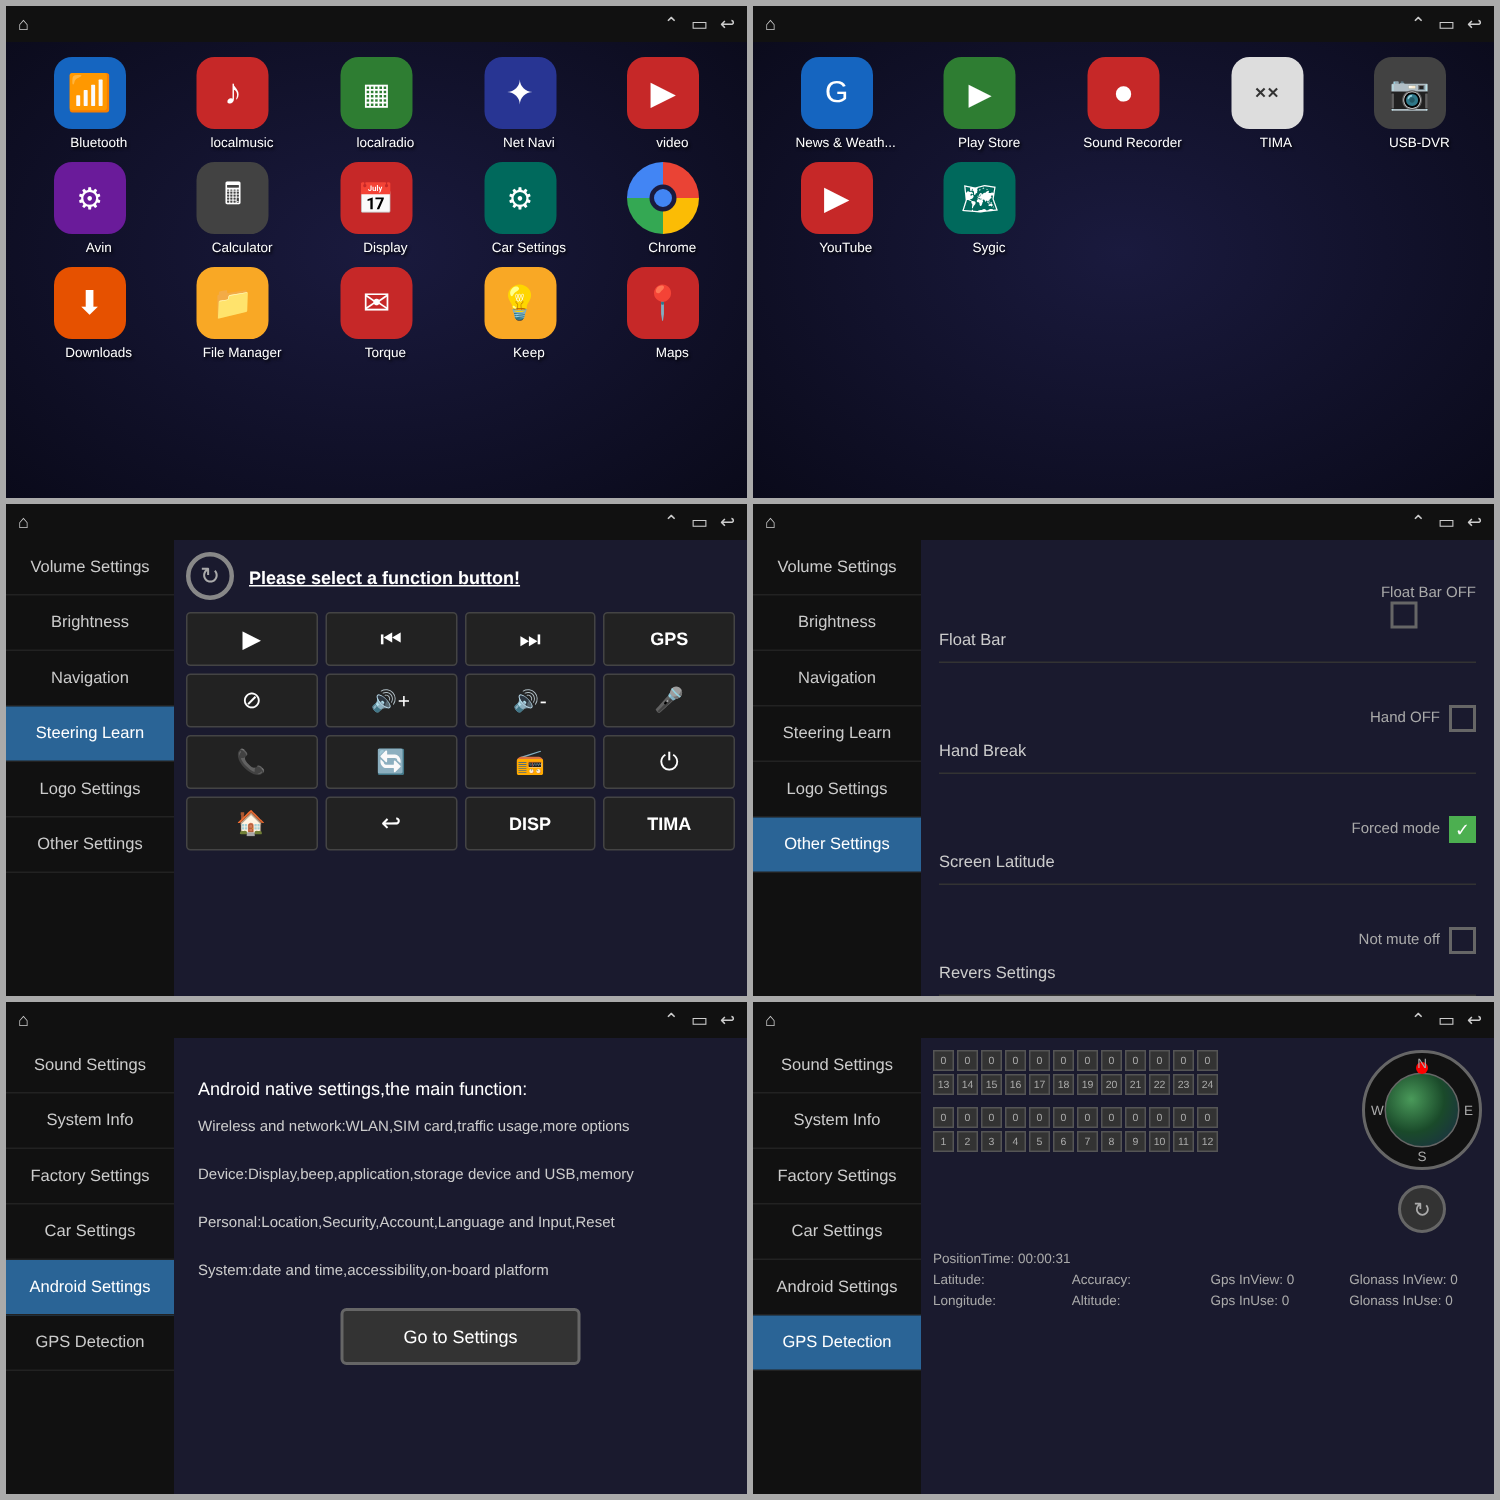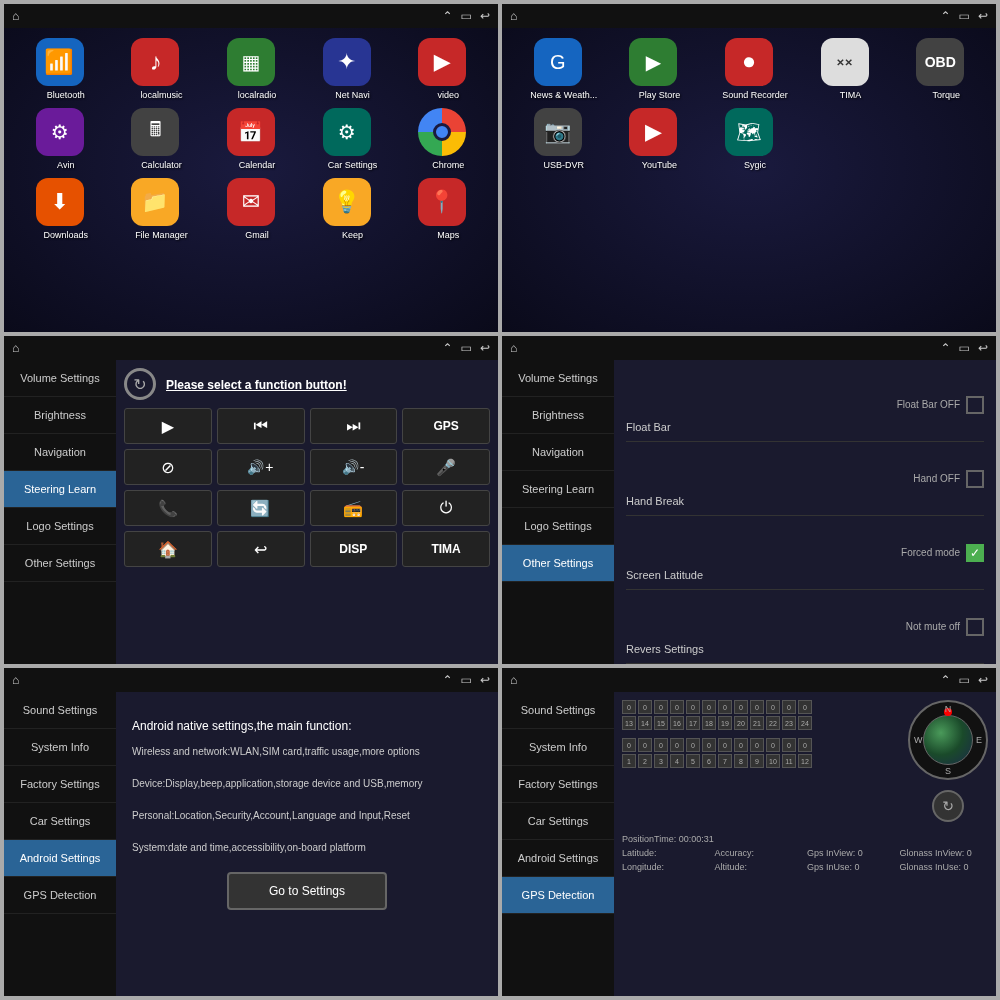--- a/index.html
+++ b/index.html
@@ -307,21 +307,21 @@
       <div class="app-icon">
         <div class="icon-img bg-purple" style="color:#fff;font-size:20px;">⚙</div>
         <span class="icon-label">Avin</span>
       </div>
       <div class="app-icon">
         <div class="icon-img bg-grey" style="color:#fff;font-size:20px;">🖩</div>
         <span class="icon-label">Calculator</span>
       </div>
       <div class="app-icon">
         <div class="icon-img bg-red" style="color:#fff;font-size:20px;">📅</div>
-        <span class="icon-label">Calendar</span>
+        <span class="icon-label">Display</span>
       </div>
       <div class="app-icon">
         <div class="icon-img bg-teal" style="color:#fff;font-size:20px;">⚙</div>
         <span class="icon-label">Car Settings</span>
       </div>
       <div class="app-icon">
         <div class="icon-img" style="background: conic-gradient(#EA4335 0deg 90deg, #FBBC05 90deg 180deg, #34A853 180deg 270deg, #4285F4 270deg 360deg); border-radius:50%; color:#fff; font-size:16px; position:relative;">
           <div style="width:18px;height:18px;background:#4285F4;border-radius:50%;position:absolute;top:50%;left:50%;transform:translate(-50%,-50%);border:3px solid #1a1a3e;"></div>
         </div>
         <span class="icon-label">Chrome</span>
@@ -330,21 +330,21 @@
       <div class="app-icon">
         <div class="icon-img bg-orange" style="color:#fff;font-size:22px;">⬇</div>
         <span class="icon-label">Downloads</span>
       </div>
       <div class="app-icon">
         <div class="icon-img bg-yellow" style="color:#fff;font-size:22px;">📁</div>
         <span class="icon-label">File Manager</span>
       </div>
       <div class="app-icon">
         <div class="icon-img bg-red" style="color:#fff;font-size:22px;">✉</div>
-        <span class="icon-label">Gmail</span>
+        <span class="icon-label">Torque</span>
       </div>
       <div class="app-icon">
         <div class="icon-img bg-yellow" style="color:#fff;font-size:22px;">💡</div>
         <span class="icon-label">Keep</span>
       </div>
       <div class="app-icon">
         <div class="icon-img bg-red" style="color:#fff;font-size:22px;">📍</div>
         <span class="icon-label">Maps</span>
       </div>
     </div>
@@ -370,24 +370,20 @@
       </div>
       <div class="app-icon">
         <div class="icon-img bg-red" style="color:#fff;font-size:22px;">⏺</div>
         <span class="icon-label">Sound Recorder</span>
       </div>
       <div class="app-icon">
         <div class="icon-img" style="background:#ddd;color:#333;font-size:10px;font-weight:bold;">✕✕</div>
         <span class="icon-label">TIMA</span>
       </div>
       <div class="app-icon">
-        <div class="icon-img bg-grey" style="color:#fff;font-size:14px;font-weight:bold;">OBD</div>
-        <span class="icon-label">Torque</span>
-      </div>
-      <div class="app-icon">
         <div class="icon-img bg-grey" style="color:#fff;font-size:22px;">📷</div>
         <span class="icon-label">USB-DVR</span>
       </div>
       <div class="app-icon">
         <div class="icon-img bg-red" style="color:#fff;font-size:22px;">▶</div>
         <span class="icon-label">YouTube</span>
       </div>
       <div class="app-icon">
         <div class="icon-img bg-teal" style="color:#fff;font-size:20px;">🗺</div>
         <span class="icon-label">Sygic</span>
@@ -454,21 +450,21 @@
       <div class="settings-sidebar-item">Volume Settings</div>
       <div class="settings-sidebar-item">Brightness</div>
       <div class="settings-sidebar-item">Navigation</div>
       <div class="settings-sidebar-item">Steering Learn</div>
       <div class="settings-sidebar-item">Logo Settings</div>
       <div class="settings-sidebar-item active">Other Settings</div>
     </div>
     <div class="other-settings-content" style="flex:1;margin-top:24px;">
       <div class="settings-row">
         <span class="setting-name">Float Bar</span>
-        <div style="display:flex;align-items:center;">
+        <div style="display:flex;align-items:flex-start;flex-direction:column;">
           <span class="setting-value">Float Bar OFF</span>
           <div class="checkbox"></div>
         </div>
       </div>
       <div class="settings-row">
         <span class="setting-name">Hand Break</span>
         <div style="display:flex;align-items:center;">
           <span class="setting-value">Hand OFF</span>
           <div class="checkbox"></div>
         </div>

